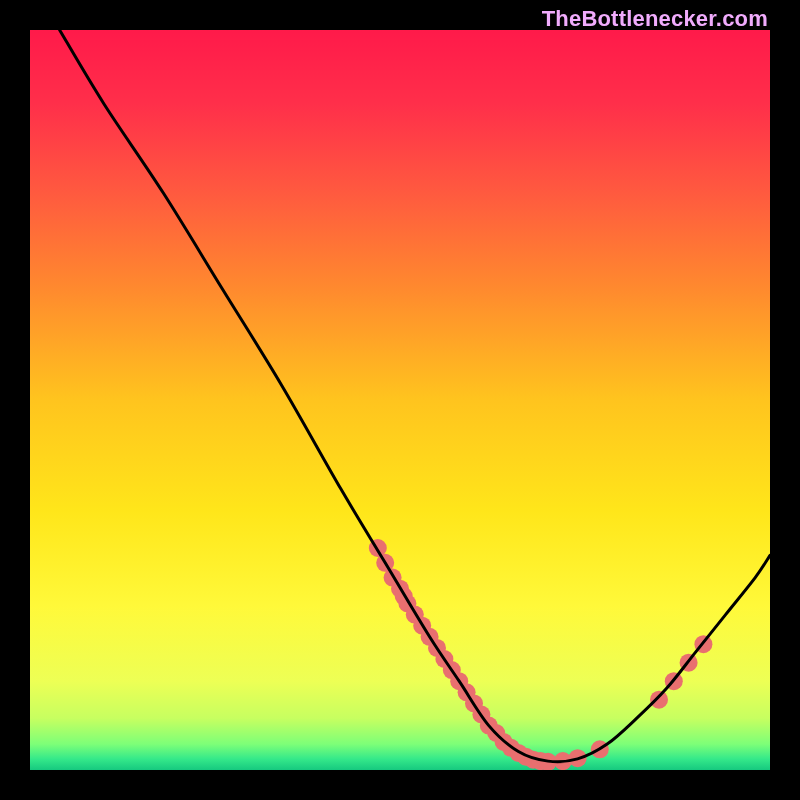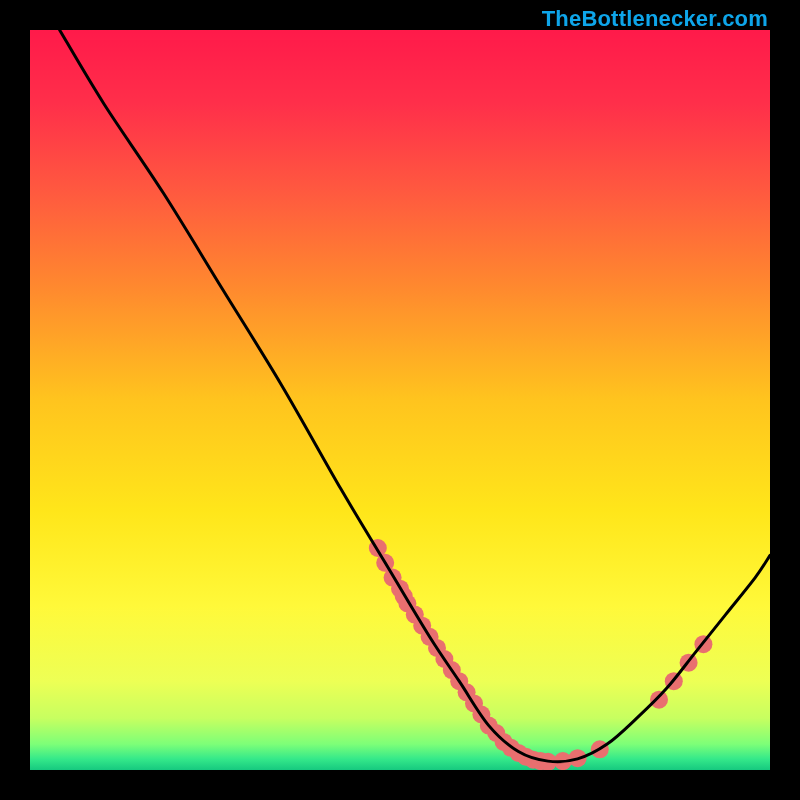--- a/index.html
+++ b/index.html
@@ -18,21 +18,21 @@
     height: 740px;
     background: #000;
   }
   .watermark {
     position: absolute;
     top: 6px;
     right: 32px;
     font-family: Arial, Helvetica, sans-serif;
     font-size: 22px;
     font-weight: 600;
-    color: #0ea5e9;
+    color: #f0abfc;
     letter-spacing: 0.2px;
     z-index: 5;
   }
   svg {
     display: block;
   }
 </style>
 </head>
 <body>
 

